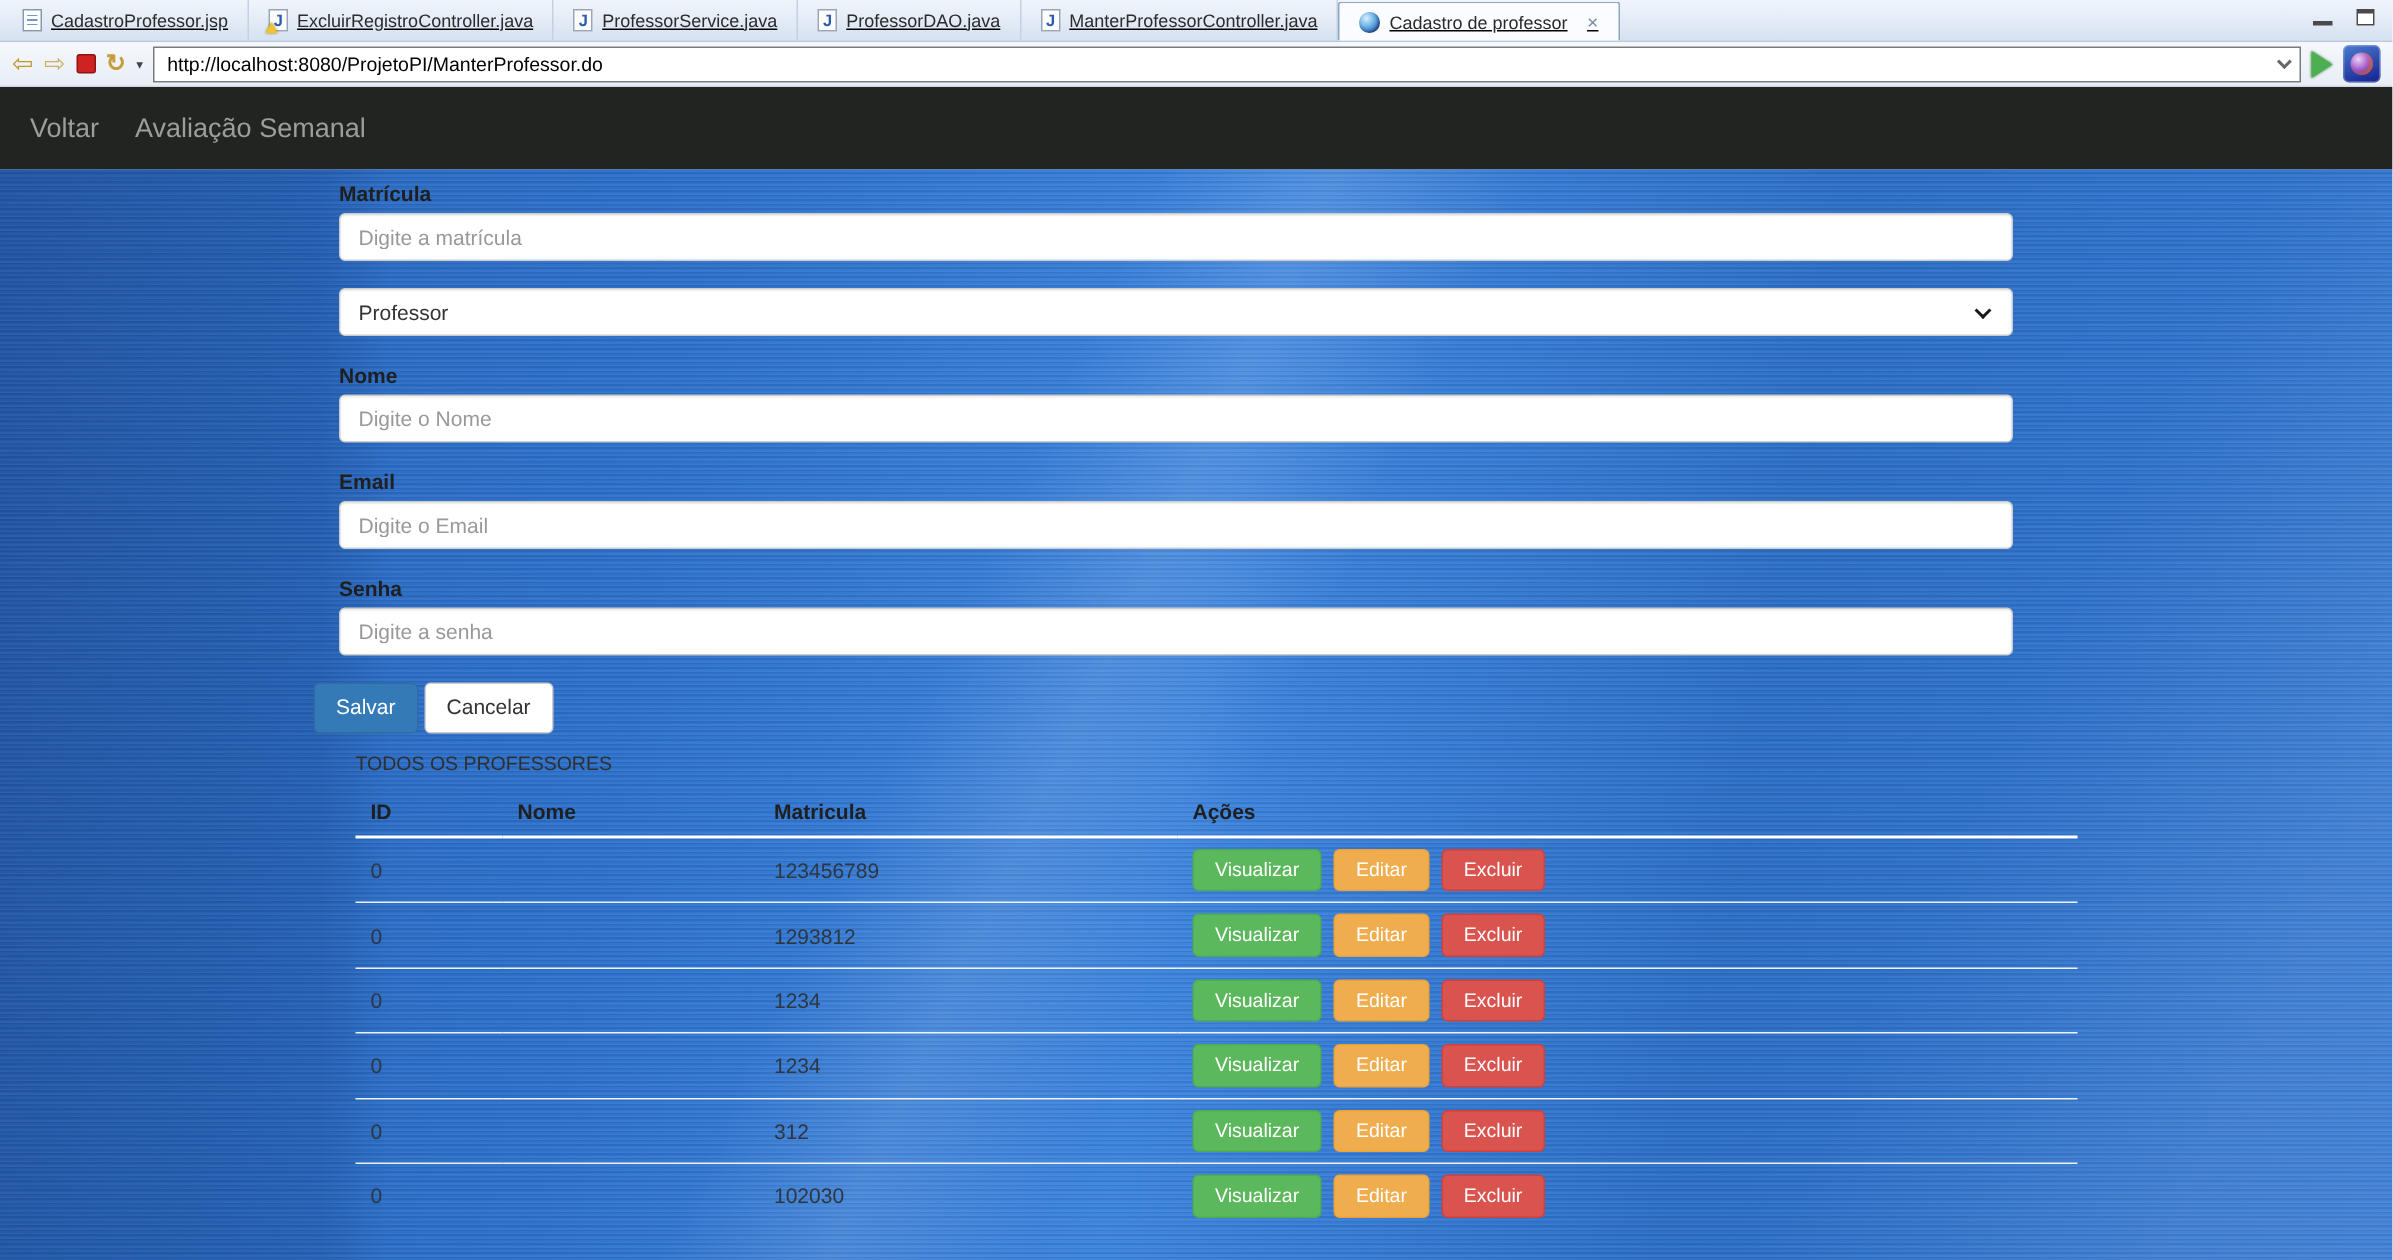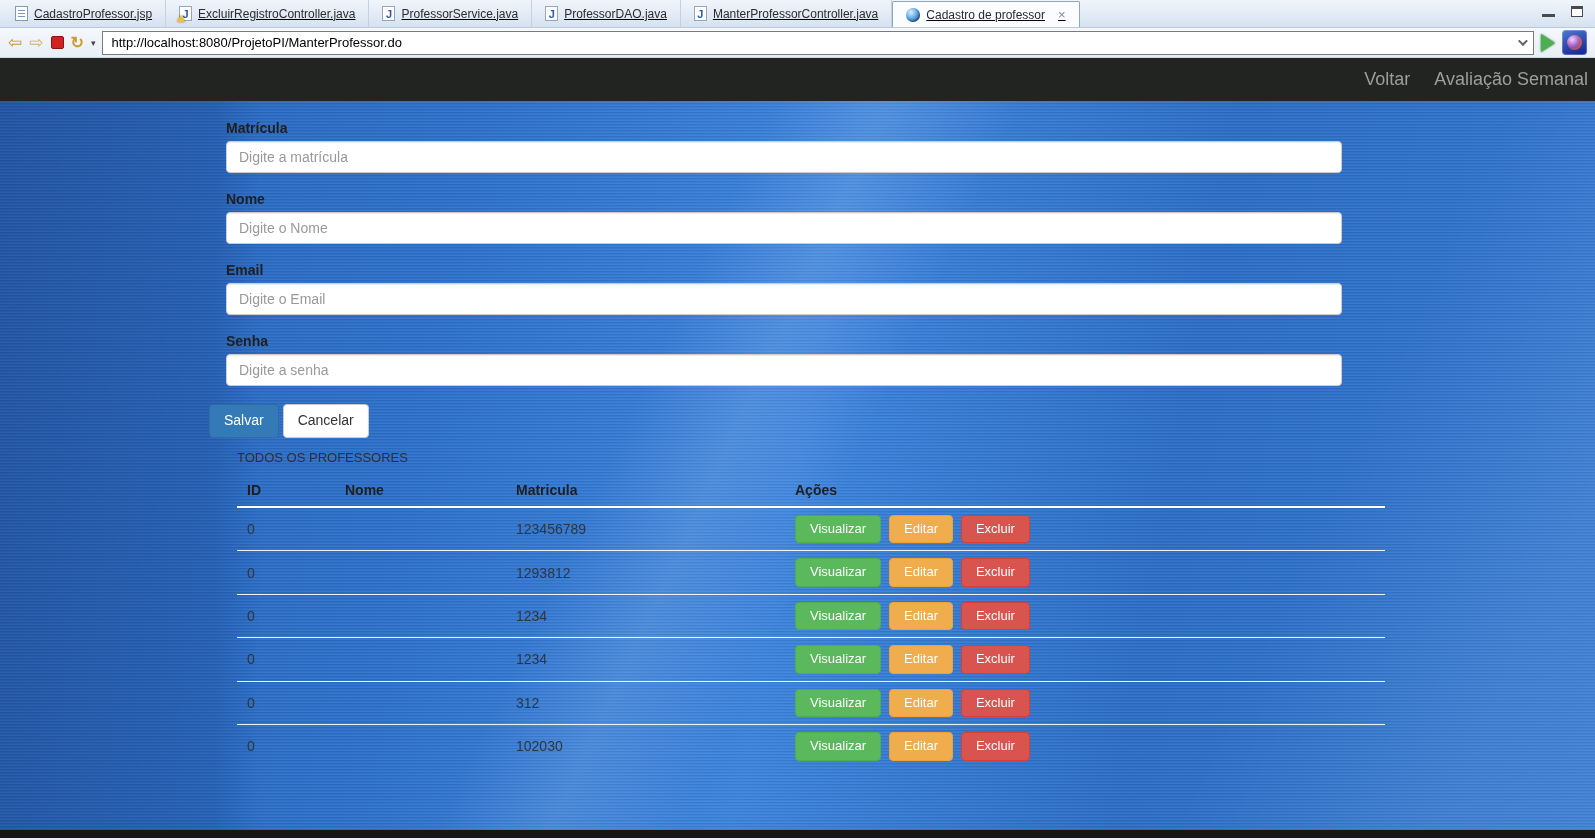--- a/index.html
+++ b/index.html
@@ -80,36 +80,36 @@
     box-shadow:inset 0 0 0 1px rgba(255,255,255,.25);
   }
   .browser-app-icon::after {
     content:""; position:absolute; left:5px; top:5px; width:15px; height:15px; border-radius:50%;
     background:radial-gradient(circle at 35% 30%, #ecd2f5, #a863cd 45%, #54287f 85%);
     box-shadow:inset -2px -1px 2px rgba(255,120,20,.55);
   }
 
   
   .navbar {
-    height:43px; background:#212421; display:flex; align-items:center;
-    padding-left:13px; gap:10px;justify-content:flex-end;
+    height:55px; background:#212421; display:flex; align-items:center;
+    padding-left:13px; gap:10px;
   }
   .nav-link { color:#9d9d9d; font-size:18px; text-decoration:none; padding:0 7px; }
 
   
   .content {
     height:729px; overflow:hidden; position:relative;
     background:
       linear-gradient(115deg, rgba(255,255,255,0) 40%, rgba(255,255,255,0.10) 46%, rgba(255,255,255,0) 53%),
       linear-gradient(295deg, rgba(255,255,255,0.08) 8%, rgba(255,255,255,0) 22%),
       linear-gradient(90deg, rgba(6,26,80,0.20) 0px, rgba(6,26,80,0.14) 215px, rgba(6,26,80,0) 260px),
       repeating-linear-gradient(0deg, rgba(8,25,70,0.10) 0 1px, rgba(130,175,235,0.10) 1px 2px, rgba(0,0,0,0) 2px 3px),
       linear-gradient(100deg, #2b66ba 0%, #2f73cc 28%, #3f86de 50%, #2e70c6 72%, #3579d2 100%);
   }
-  .form-area { padding-top:19px; margin-left:226px; width:1116px; }
+  .form-area { padding-top:8px; margin-left:226px; width:1116px; }
   .form-group { margin-bottom:18px; }
   .ctl-label { display:block; font-size:14px; font-weight:bold; color:#1f1f1f; margin-bottom:5px; }
   .form-control {
     display:block; width:1116px; height:32px; padding:6px 12px;
     font-family:"Liberation Sans", sans-serif; font-size:14px; color:#444;
     background:#fff; border:1px solid #ccc; border-radius:4px;
     box-shadow:inset 0 1px 1px rgba(0,0,0,.08); outline:none;
   }
   .form-control::placeholder { color:#999; }
   .select-wrap { position:relative; width:1116px; }
@@ -213,20 +213,26 @@
 
   <div class="content">
 
     <div class="form-area">
       <div class="form-group">
         <label class="ctl-label">Matrícula</label>
         <input class="form-control" type="text" placeholder="Digite a matrícula" style="">
       </div>
 
       <div class="form-group">
+        <span class="select-wrap">
+          <select class="form-control">
+            <option>Professor</option>
+          </select>
+          <span class="select-chevron"></span>
+        </span>
       </div>
 
       <div class="form-group">
         <label class="ctl-label">Nome</label>
         <input class="form-control" type="text" placeholder="Digite o Nome" style="">
       </div>
 
       <div class="form-group">
         <label class="ctl-label">Email</label>
         <input class="form-control" type="text" placeholder="Digite o Email" style="">

